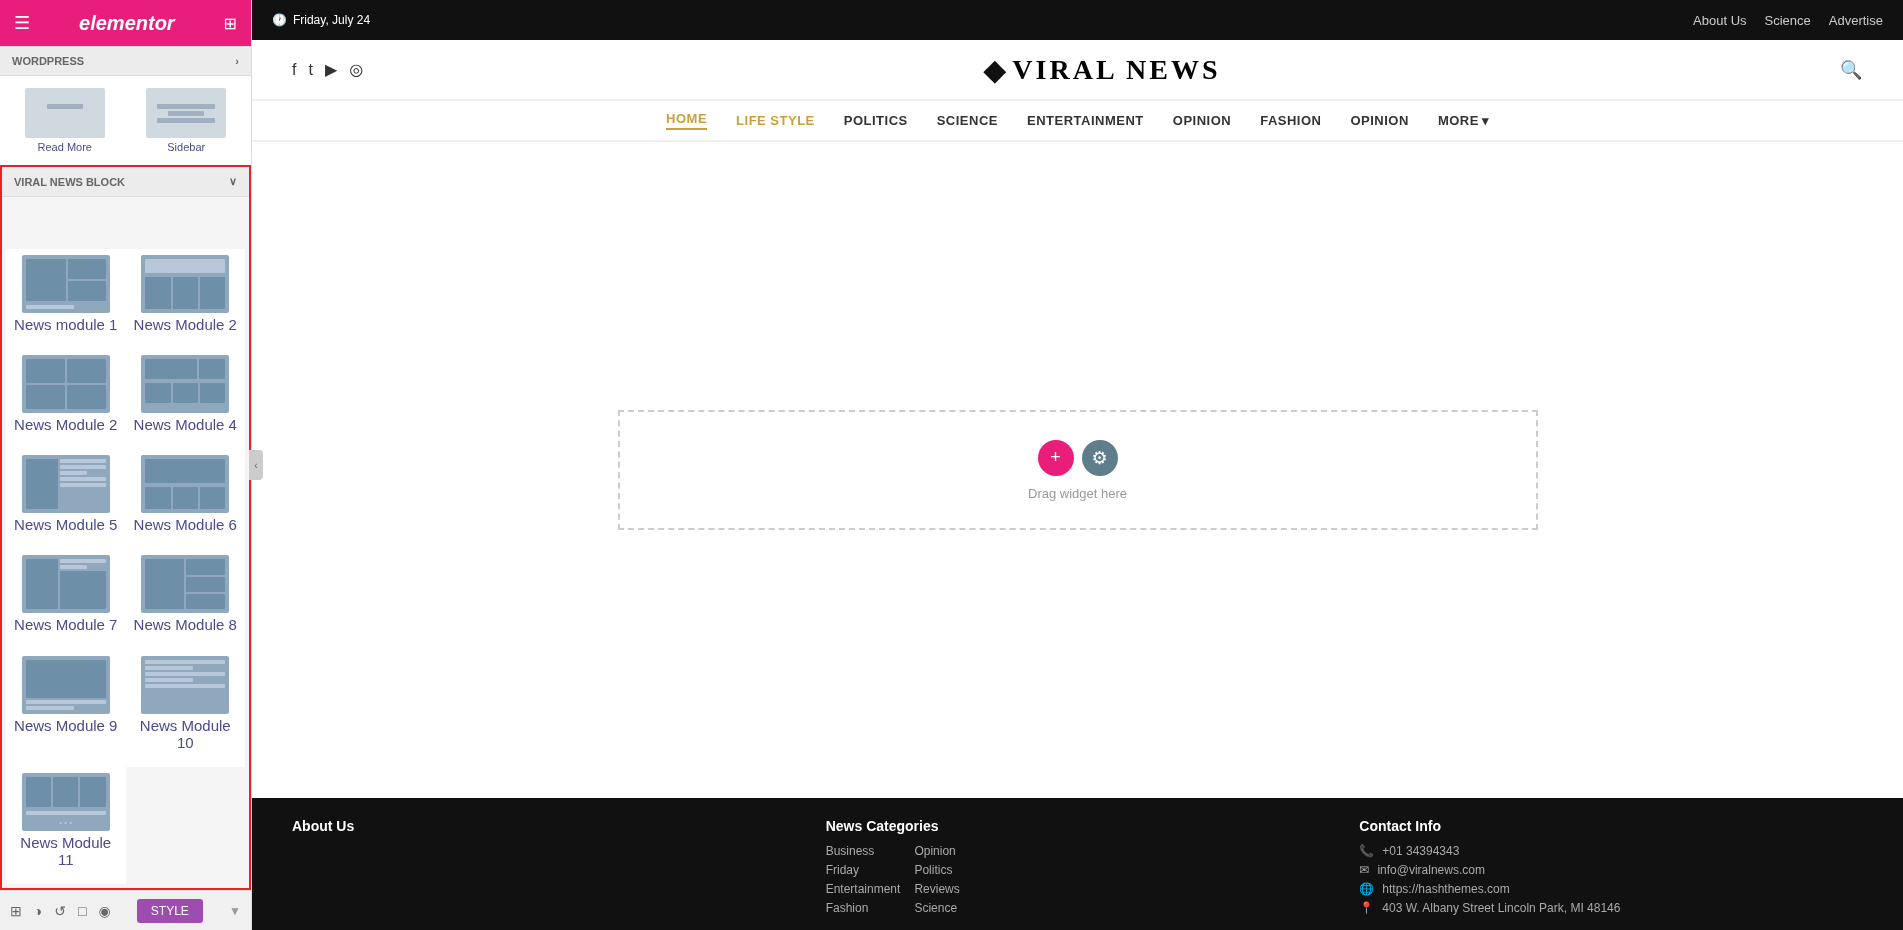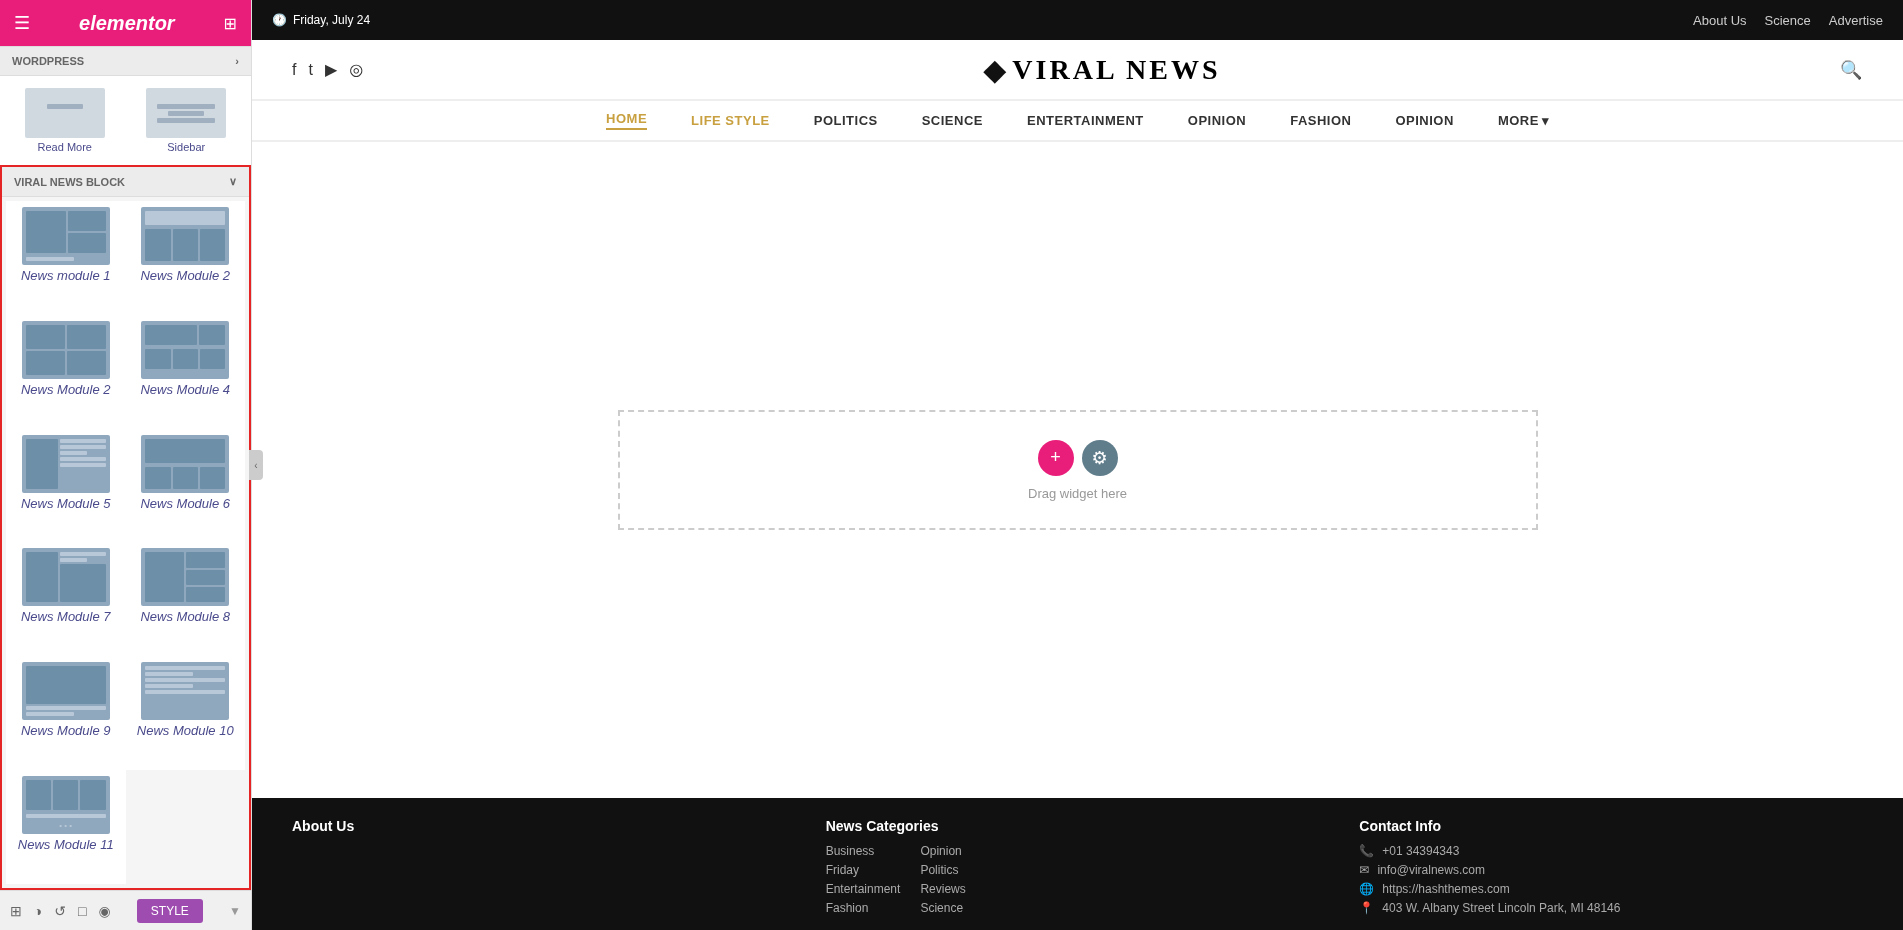--- a/index.html
+++ b/index.html
@@ -82,20 +82,21 @@
     }
     .mini-thumb .t-bar { height: 5px; background: #a0b0c0; border-radius: 1px; width: 80%; }
     .mini-thumb .t-bar.short { width: 50%; }
 
     .viral-news-block-section {
       border: 2px solid #e52525;
       flex: 1;
       overflow: hidden;
       display: flex;
       flex-direction: column;
+      gap: 48px;
     }
 
     .viral-news-block-header {
       background: #ececec;
       padding: 8px 12px;
       font-size: 11px;
       color: #666;
       font-weight: bold;
       display: flex;
       align-items: center;
@@ -127,23 +128,22 @@
       margin: 0 auto 3px;
       border-radius: 2px;
       display: flex;
       flex-direction: column;
       gap: 2px;
       padding: 4px;
       position: relative;
     }
 
     .vnb-label {
-      font-size: 13px;
+      font-size: 15px;
       color: #4a4a8c;
-      font-style: italic;
     }
 
     
     #bottom-toolbar {
       height: 40px;
       background: #f0f0f0;
       border-top: 1px solid #ddd;
       display: flex;
       align-items: center;
       justify-content: space-between;
@@ -219,21 +219,21 @@
     #logo-text { font-size: 26px; font-weight: 900; letter-spacing: 2px; }
     #search-icon-main { font-size: 18px; color: #333; cursor: pointer; }
 
     #site-nav {
       background: white;
       border-top: 1px solid #eee;
       border-bottom: 2px solid #eee;
       display: flex;
       align-items: center;
       justify-content: center;
-      gap: 44px;
+      gap: 29px;
       padding: 10px 0;
     }
 
     .nav-item {
       font-size: 13px;
       font-weight: bold;
       letter-spacing: 0.5px;
       cursor: pointer;
       color: #333;
       text-decoration: none;
@@ -292,21 +292,21 @@
 
     #footer-columns {
       display: flex;
       gap: 30px;
     }
 
     .footer-col { flex: 1; }
     .footer-col h3 { color: white; font-size: 14px; margin-bottom: 10px; }
     .footer-col p { color: #aaa; font-size: 12px; line-height: 1.5; }
 
-    .footer-col .footer-links { display: flex; gap: 20px; }
+    .footer-col .footer-links { display: flex; gap: 14px; }
     .footer-link-col a { display: block; color: #aaa; text-decoration: none; font-size: 12px; margin-bottom: 5px; }
 
     .contact-row { display: flex; align-items: center; gap: 8px; margin-bottom: 5px; color: #aaa; font-size: 12px; }
 
     .timeline-entry { display: flex; gap: 8px; align-items: flex-start; }
     .tl-dot { width: 10px; height: 10px; background: white; border-radius: 50%; margin-top: 3px; min-width: 10px; }
     .tl-line { width: 2px; background: #444; flex: 0 0 2px; }
     .tl-text { font-size: 11px; color: #aaa; }
     .tl-date { font-size: 11px; color: #ccc; }
 

